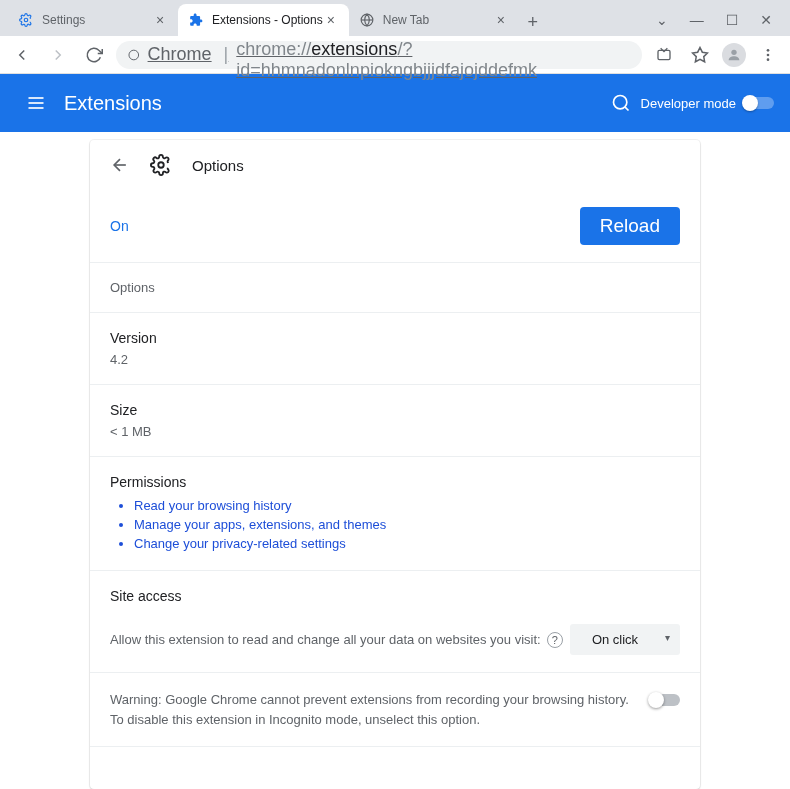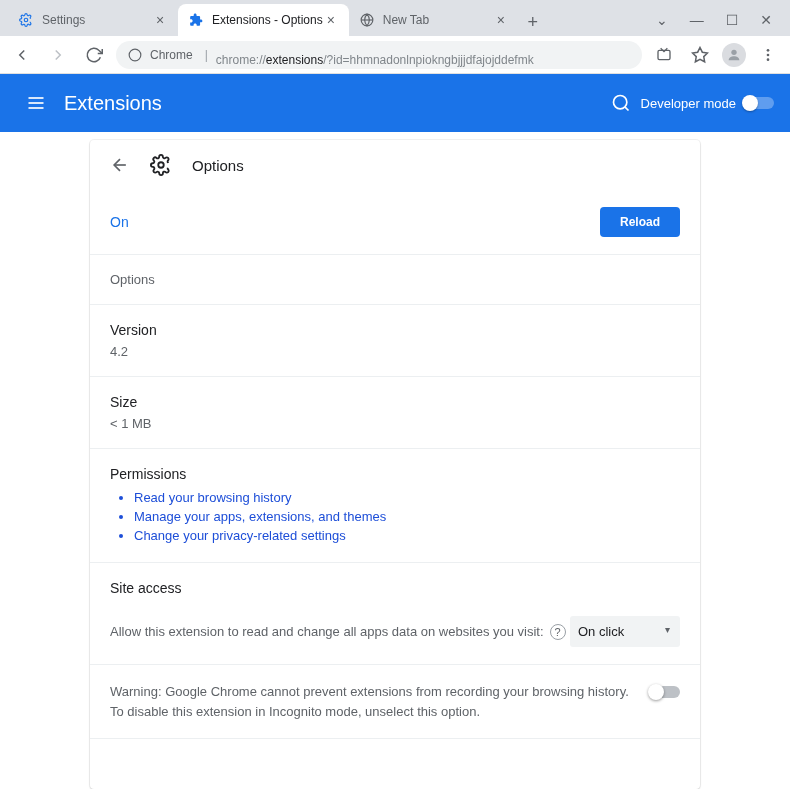--- a/index.html
+++ b/index.html
@@ -12,21 +12,21 @@
 .tab-icon { width: 16px; height: 16px; margin-right: 8px; display: flex; align-items: center; justify-content: center; }
 .tab-title { flex: 1; white-space: nowrap; overflow: hidden; text-overflow: ellipsis; }
 .tab-close { width: 16px; height: 16px; display: flex; align-items: center; justify-content: center; color: #5f6368; font-size: 14px; cursor: pointer; }
 .new-tab-btn { width: 28px; height: 28px; display: flex; align-items: center; justify-content: center; font-size: 18px; color: #5f6368; cursor: pointer; }
 .window-controls { display: flex; align-items: center; gap: 22px; padding: 0 18px 8px 18px; }
 .window-controls span { font-size: 14px; color: #5f6368; cursor: pointer; }
 
 .toolbar { height: 38px; background: #fff; border-bottom: 1px solid #e0e0e0; display: flex; align-items: center; padding: 0 8px; gap: 8px; }
 .nav-btn { width: 28px; height: 28px; display: flex; align-items: center; justify-content: center; color: #5f6368; cursor: pointer; }
 .nav-btn.disabled { color: #bdc1c6; }
-.address-bar { flex: 1; height: 28px; background: #f1f3f4; border-radius: 14px; display: flex; align-items: center; padding: 0 12px; font-size: 12px; color: #5f6368; }
+.address-bar { flex: 1; height: 28px; background: #f1f3f4; border-radius: 14px; display: flex; align-items: center; padding: 0 12px; font-size: 18px; color: #5f6368; text-decoration: underline; }
 .address-prefix { color: #5f6368; margin-right: 4px; }
 .address-divider { color: #9aa0a6; margin: 0 8px; }
 .address-url { color: #202124; margin-top: 10px; }
 .address-url .dim { color: #80868b; }
 .toolbar-icon { width: 28px; height: 28px; display: flex; align-items: center; justify-content: center; color: #5f6368; cursor: pointer; }
 .avatar { width: 24px; height: 24px; border-radius: 50%; background: #dadce0; display: flex; align-items: center; justify-content: center; }
 
 .ext-header { height: 58px; background: #1a73e8; display: flex; align-items: center; padding: 0 16px; color: #fff; }
 .menu-btn { width: 40px; height: 40px; display: flex; align-items: center; justify-content: center; cursor: pointer; }
 .ext-title { font-size: 20px; font-weight: 400; margin-left: 8px; flex: 1; }
@@ -43,32 +43,32 @@
 .card { width: 610px; background: #fff; border-radius: 4px; box-shadow: 0 1px 2px rgba(0,0,0,0.15), 0 0 0 1px rgba(0,0,0,0.05); }
 .card-header { display: flex; align-items: center; padding: 14px 20px; gap: 20px; }
 .back-btn { cursor: pointer; color: #5f6368; }
 .gear-icon { color: #5f6368; }
 .card-header-title { font-size: 15px; color: #202124; font-weight: 500; }
 
 .section { border-top: 1px solid #eceff1; padding: 17px 20px; gap: 20px; }
 .section.no-border { border-top: none; }
 .on-row { display: flex; align-items: center; justify-content: space-between; }
 .on-text { color: #1a73e8; font-size: 14px; }
-.reload-btn { background: #1a73e8; color: #fff; border: none; padding: 8px 20px; border-radius: 4px; font-size: 12px; cursor: pointer; font-weight: 700; }
+.reload-btn { background: #1a73e8; color: #fff; border: none; padding: 8px 20px; border-radius: 4px; font-size: 19px; cursor: pointer; font-weight: 400; }
 
 .label { font-size: 14px; color: #202124; margin-bottom: 6px; }
 .value { font-size: 13px; color: #5f6368; }
 
 .perm-list { list-style: disc; padding-left: 24px; margin-top: 6px; }
 .perm-list li { font-size: 13px; color: #1d4ed8; padding: 2px 0; }
 
 .access-row { display: flex; align-items: center; justify-content: space-between; padding-top: 14px; }
 .access-text { font-size: 13px; color: #5f6368; display: flex; align-items: center; gap: 6px; }
 .help-icon { width: 16px; height: 16px; border: 1px solid #9aa0a6; border-radius: 50%; display: inline-flex; align-items: center; justify-content: center; font-size: 11px; color: #5f6368; }
-.dropdown { background: #f1f3f4; border: none; padding: 8px 28px 8px 8px; font-size: 13px; color: #202124; border-radius: 3px; cursor: pointer; position: relative; min-width: 110px; }
+.dropdown { background: #f1f3f4; border: none; padding: 8px 28px 8px 8px; font-size: 13px; color: #202124; border-radius: 3px; cursor: pointer; position: relative; min-width: 110px; text-align: center; }
 .dropdown::after { content: '▾'; position: absolute; right: 10px; color: #5f6368; font-size: 10px; }
 
 .toggle-row { display: flex; align-items: flex-start; justify-content: space-between; gap: 20px; }
 .toggle-text { flex: 1; }
 .toggle-title { font-size: 14px; color: #202124; margin-bottom: 4px; }
 .toggle-desc { font-size: 13px; color: #5f6368; line-height: 1.5; }
 .toggle { width: 30px; height: 12px; background: #bdc1c6; border-radius: 6px; position: relative; cursor: pointer; margin-top: 4px; flex-shrink: 0; }
 .toggle::after { content: ''; position: absolute; width: 16px; height: 16px; background: #fff; border-radius: 50%; top: -2px; left: -2px; box-shadow: 0 1px 3px rgba(0,0,0,0.4); }
 
 svg { display: block; }
@@ -231,21 +231,21 @@
         <li>Read your browsing history</li>
         <li>Manage your apps, extensions, and themes</li>
         <li>Change your privacy-related settings</li>
       </ul>
     </div>
 
     <div class="section">
       <div class="label">Site access</div>
       <div class="access-row">
         <div class="access-text">
-          <span>Allow this extension to read and change all apps data on websites you visit:</span>
+          <span>Allow this extension to read and change all your data on websites you visit:</span>
           <span class="help-icon">?</span>
         </div>
         <div class="dropdown">On click</div>
       </div>
     </div>
 
     <div class="section toggle-row">
       <div class="toggle-text">
         <div class="toggle-desc">Warning: Google Chrome cannot prevent extensions from recording your browsing history. To disable this extension in Incognito mode, unselect this option.</div>
       </div>

